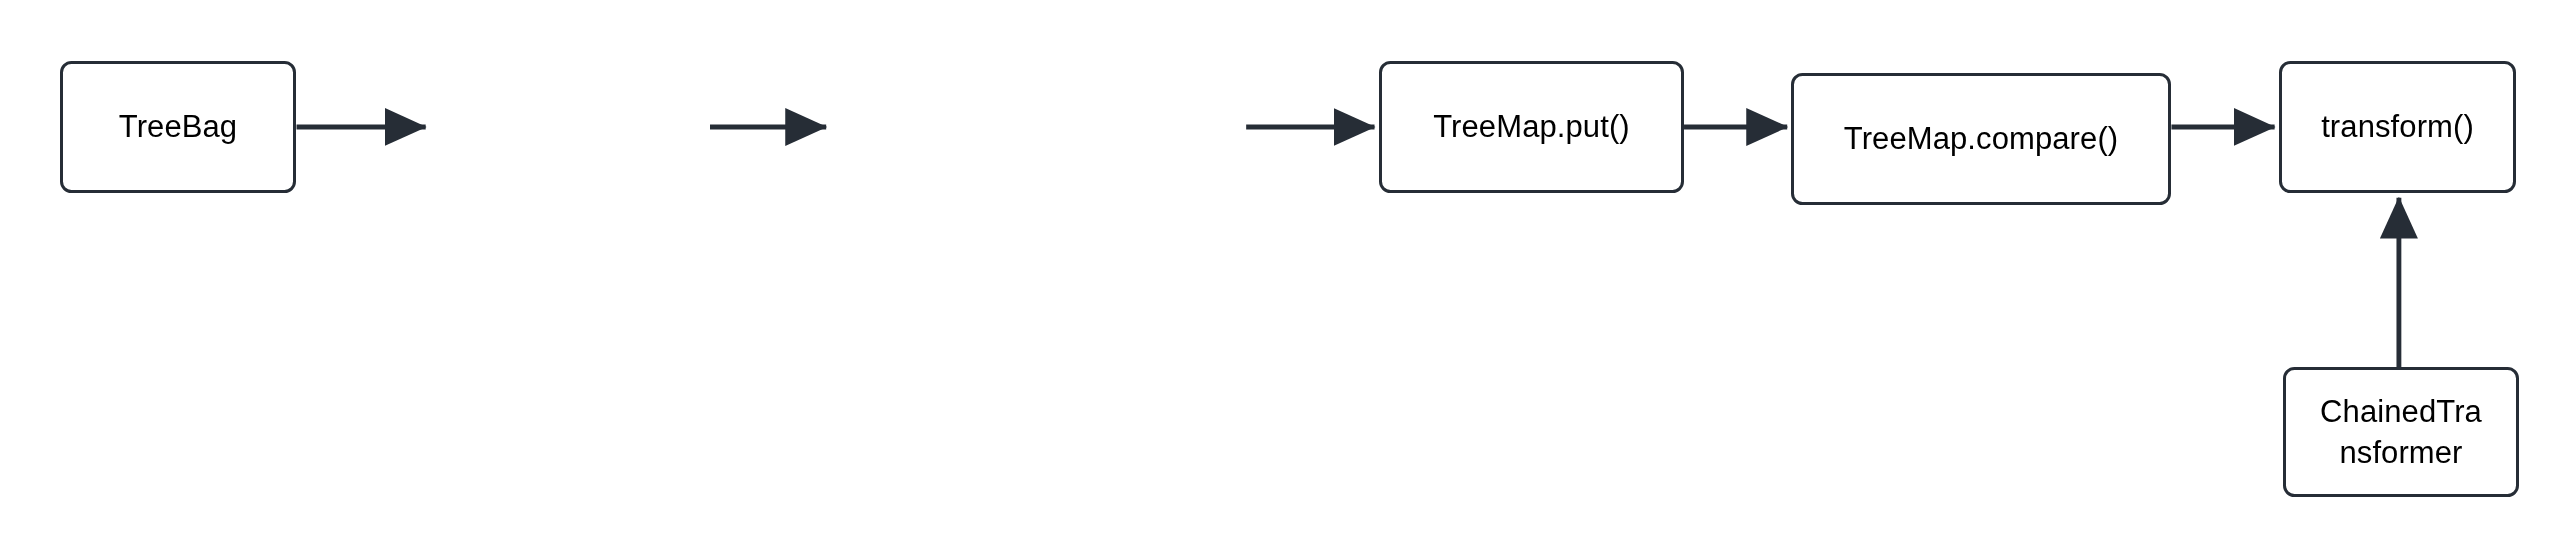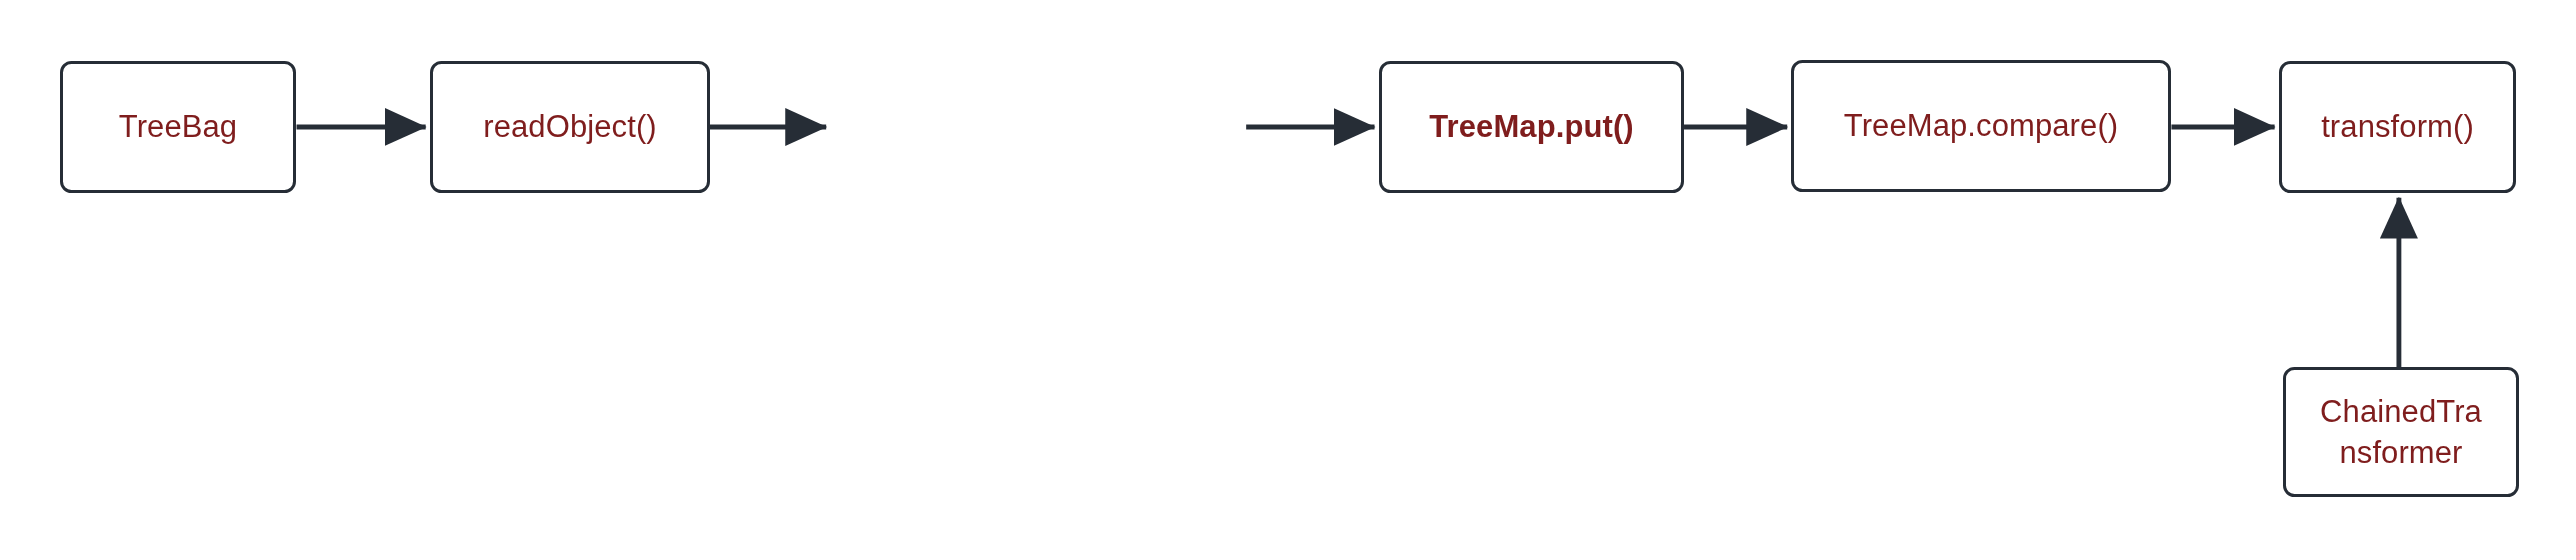--- a/index.html
+++ b/index.html
@@ -29,21 +29,21 @@
   .node {
     position: absolute;
     box-sizing: border-box;
     background: #ffffff;
     border: 3.2px solid #262d36;
     border-radius: 11.4px;
     display: flex;
     align-items: center;
     justify-content: center;
     text-align: center;
-    color: #7f1d1d;
+    color: #000000;
     font-family: "Liberation Sans", sans-serif;
     font-size: 31px;
     line-height: 1.33;
     letter-spacing: 0.1px;
     font-weight: 400;
   }
   .node .node-label {
     display: block;
     padding: 0 8.1px;
     white-space: pre-line;
@@ -82,30 +82,27 @@
     </g>
     <g>
       <line x1="2953" y1="452" x2="2953" y2="243" stroke="#262d36" stroke-width="6" marker-end="url(#arrowhead-right)"></line>
     </g>
   </svg>
 
   <div class="node" style="left:60px; top:61px; width:236px; height:132px;">
     <span class="node-label">TreeBag</span>
   </div>
 
-  <div class="node" style="left:430px; top:61px; width:280px; height:132px;">
-    <span class="node-label">readObject()</span>
-  </div>
 
 
-  <div class="node" style="left:1379px; top:61px; width:305px; height:132px;font-weight:bold;">
+  <div class="node" style="left:1379px; top:61px; width:305px; height:132px;">
     <span class="node-label">TreeMap.put()</span>
   </div>
 
-  <div class="node" style="left:1791px; top:60px; width:380px; height:132px;">
+  <div class="node" style="left:1791px; top:73px; width:380px; height:132px;">
     <span class="node-label">TreeMap.compare()</span>
   </div>
 
   <div class="node node-wrap" style="left:2283px; top:367px; width:236px; height:130px;">
     <span class="node-label">ChainedTra
 nsformer</span>
   </div>
 
   <div class="node" style="left:2279px; top:61px; width:237px; height:132px;">
     <span class="node-label">transform()</span>

